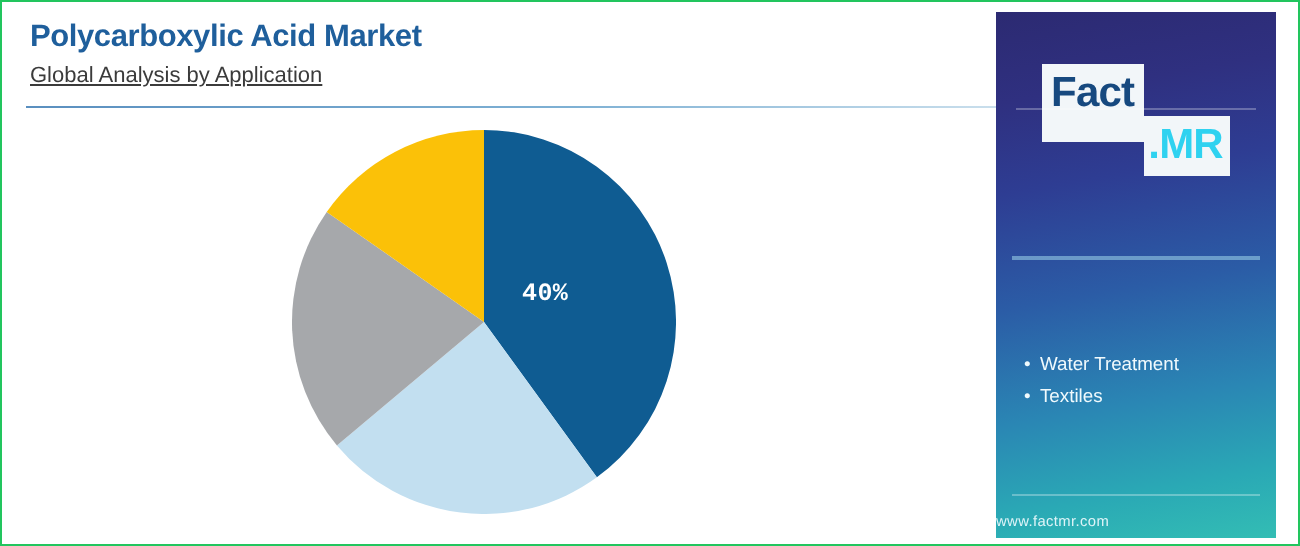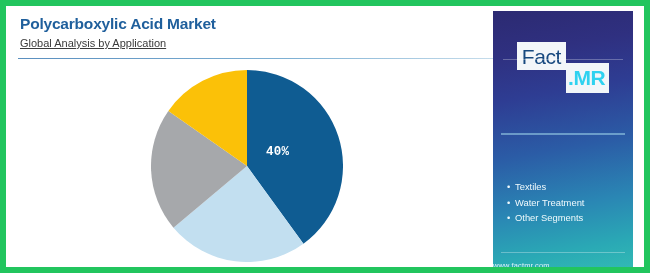--- a/index.html
+++ b/index.html
@@ -10,21 +10,21 @@
   body {
     font-family: "Liberation Sans", sans-serif;
   }
   #infographic {
     position: relative;
     width: 650px;
     height: 273px;
     background: #ffffff;
     overflow: hidden;
     box-sizing: border-box;
-    border: 6px solid #22c55e;
+    border: 1px solid #22c55e;
   }
 
   
   #header-block {
     position: absolute;
     left: 14px;
     top: 8px;
     width: 470px;
   }
   #chart-title {
@@ -106,22 +106,22 @@
     font-size: 0;
     line-height: 0;
     white-space: nowrap;
   }
   #logo-fact {
     display: inline-block;
     background: #f2f6f9;
     color: #17497f;
     font-size: 21px;
     line-height: 25px;
-    font-weight: normal;
-    padding: 2px 5px 1px 5px;
+    font-weight: bold;
+    padding: 2px 5px 12px 5px;
     letter-spacing: -0.4px;
     vertical-align: middle;
   }
   #logo-mr {
     display: inline-block;
     color: #2fd2f0;
     font-size: 21px;
     line-height: 25px;
     font-weight: bold;
     padding: 2px 4px 3px 2px;
@@ -224,22 +224,21 @@
       <span id="logo-badge">
         <span id="logo-fact">Fact</span><span id="logo-mr">.MR</span>
       </span>
     </div>
     <div id="panel-divider-top"></div>
 
 
     <div id="panel-divider-mid"></div>
 
     <ul id="bullet-list">
+      <li><span class="bullet-dot">•</span><span>Water Treatment</span></li>
       <li><span class="bullet-dot">•</span><span>Textiles</span></li>
-      <li><span class="bullet-dot">•</span><span>Water Treatment</span></li>
-      <li><span class="bullet-dot">•</span><span>Other Segments</span></li>
     </ul>
 
     <div id="panel-divider-bottom"></div>
     <div id="panel-url">www.factmr.com</div>
   </div>
 
 </div>
 
 </body></html>

